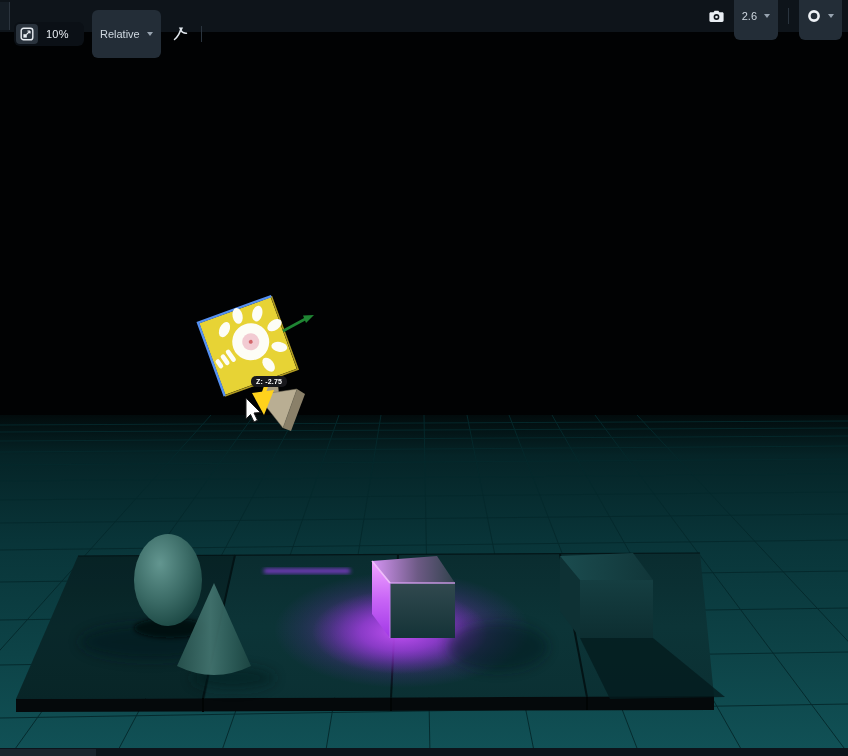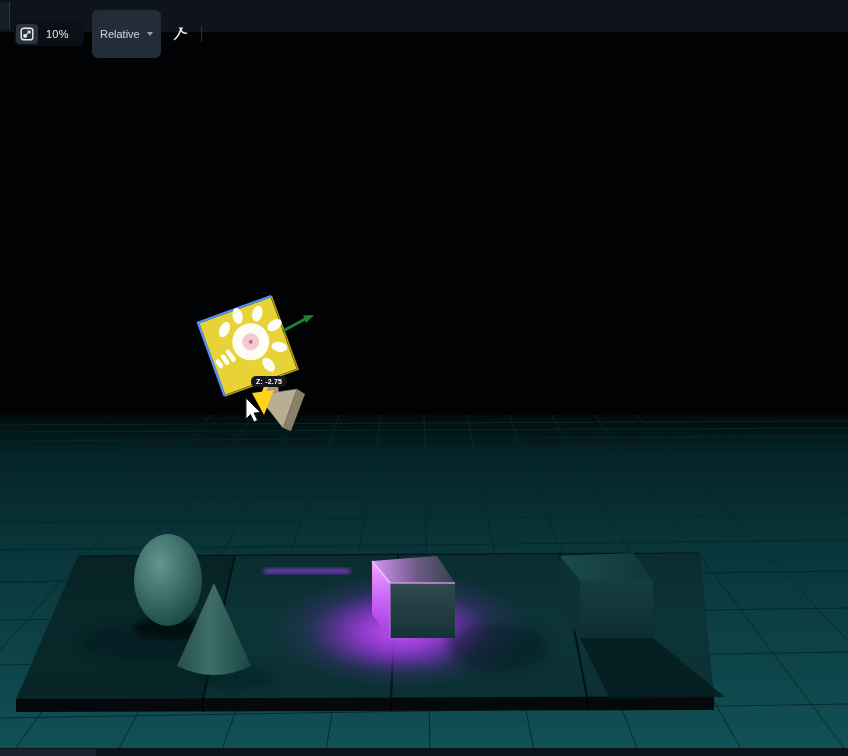--- a/index.html
+++ b/index.html
@@ -72,20 +72,40 @@
     <div class="tool-icon">
       <svg width="18" height="18" viewBox="0 0 18 18">
         <path d="M10,3.5 C9,8 7,11.5 3.5,14.5" stroke="#dfe6ec" stroke-width="1.5" fill="none" stroke-linecap="round"></path>
         <path d="M9.6,5.2 C11,7.5 13,8.4 15.5,8.2" stroke="#dfe6ec" stroke-width="1.5" fill="none" stroke-linecap="round"></path>
         <path d="M7.8,2.5 L12.2,2.5 L10,6.2 Z" fill="#dfe6ec"></path>
       </svg>
     </div>
     <div class="v-divider"></div>
   </div>
 
+  <div class="tb-right">
+    <div class="cam-icon">
+      <svg width="15" height="13" viewBox="0 0 15 13">
+        <path d="M4.6,2.2 L5.6,0.8 L9.4,0.8 L10.4,2.2 L13.2,2.2 C14,2.2 14.6,2.8 14.6,3.6 L14.6,10.6 C14.6,11.4 14,12 13.2,12 L1.8,12 C1,12 0.4,11.4 0.4,10.6 L0.4,3.6 C0.4,2.8 1,2.2 1.8,2.2 Z" fill="#e9eef3"></path>
+        <circle cx="7.5" cy="7" r="2.9" fill="#0e141a"></circle>
+        <circle cx="7.5" cy="7" r="1.3" fill="#e9eef3"></circle>
+      </svg>
+    </div>
+    <div class="dropdown">
+      <span>2.6</span>
+      <span class="chevron"></span>
+    </div>
+    <div class="v-divider"></div>
+    <div class="dropdown">
+      <svg width="14" height="14" viewBox="0 0 14 14">
+        <circle cx="7" cy="7" r="4.6" fill="none" stroke="#eef2f6" stroke-width="2.6"></circle>
+      </svg>
+      <span class="chevron"></span>
+    </div>
+  </div>
 </div>
 
 <div class="viewport">
 
 <svg width="848" height="724" viewBox="0 0 848 724">
   <defs>
     <linearGradient id="floorG" x1="0" y1="383" x2="0" y2="724" gradientUnits="userSpaceOnUse">
       <stop offset="0" stop-color="#020b0c"></stop>
       <stop offset="0.12" stop-color="#052427"></stop>
       <stop offset="0.38" stop-color="#093539"></stop>

